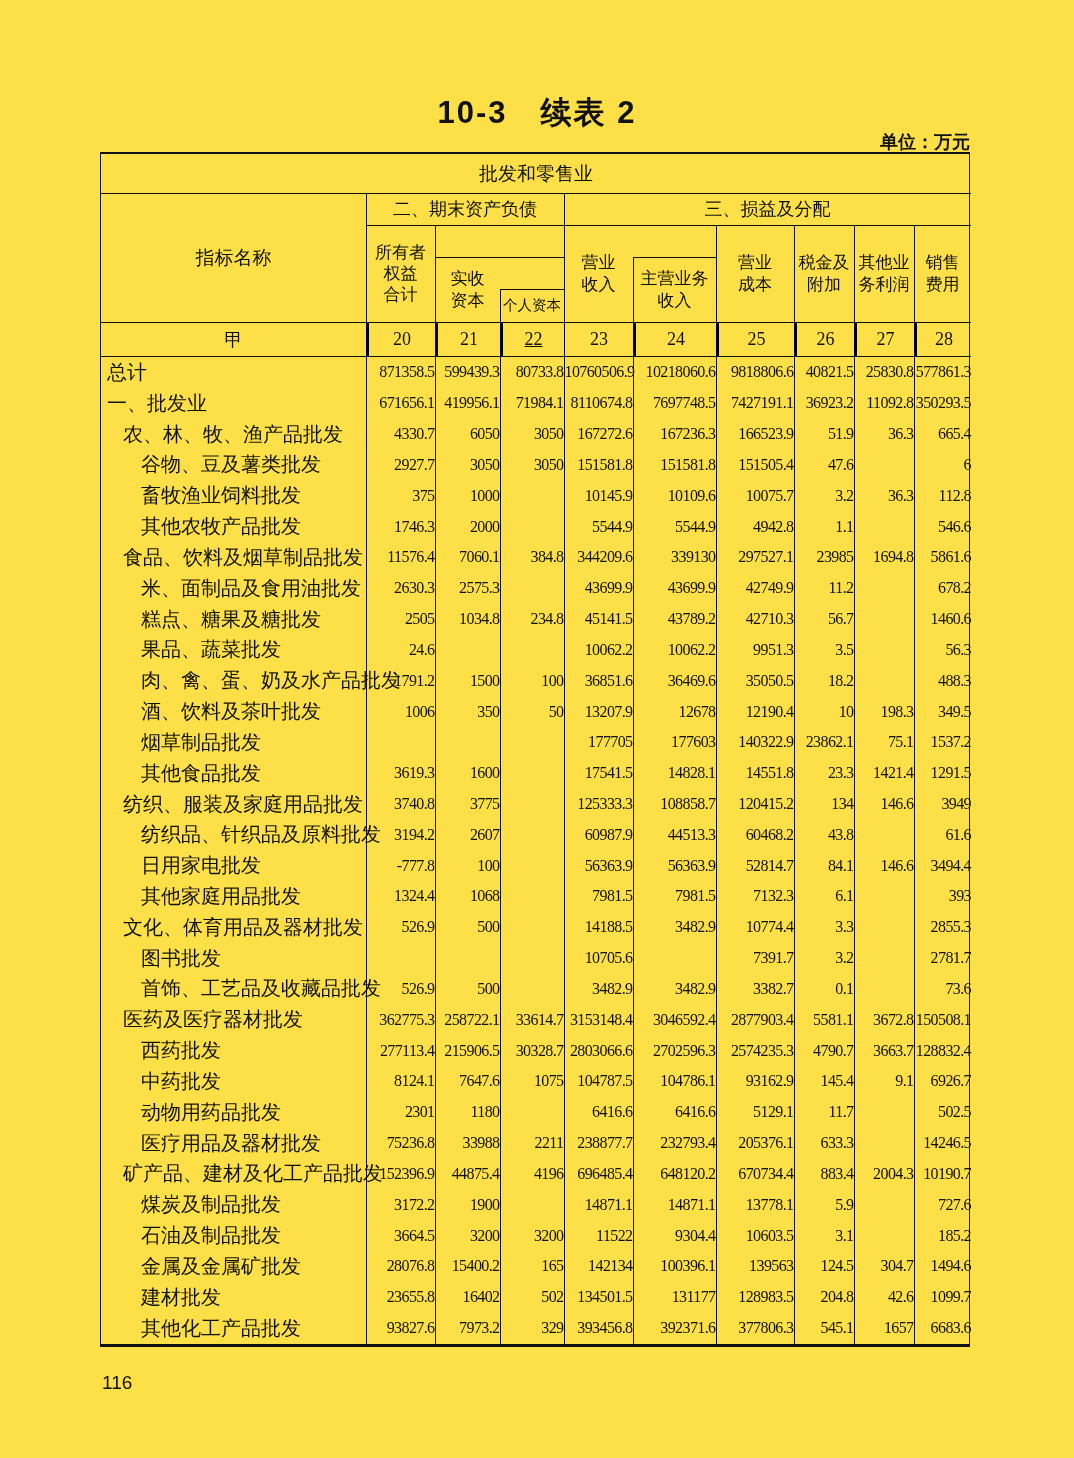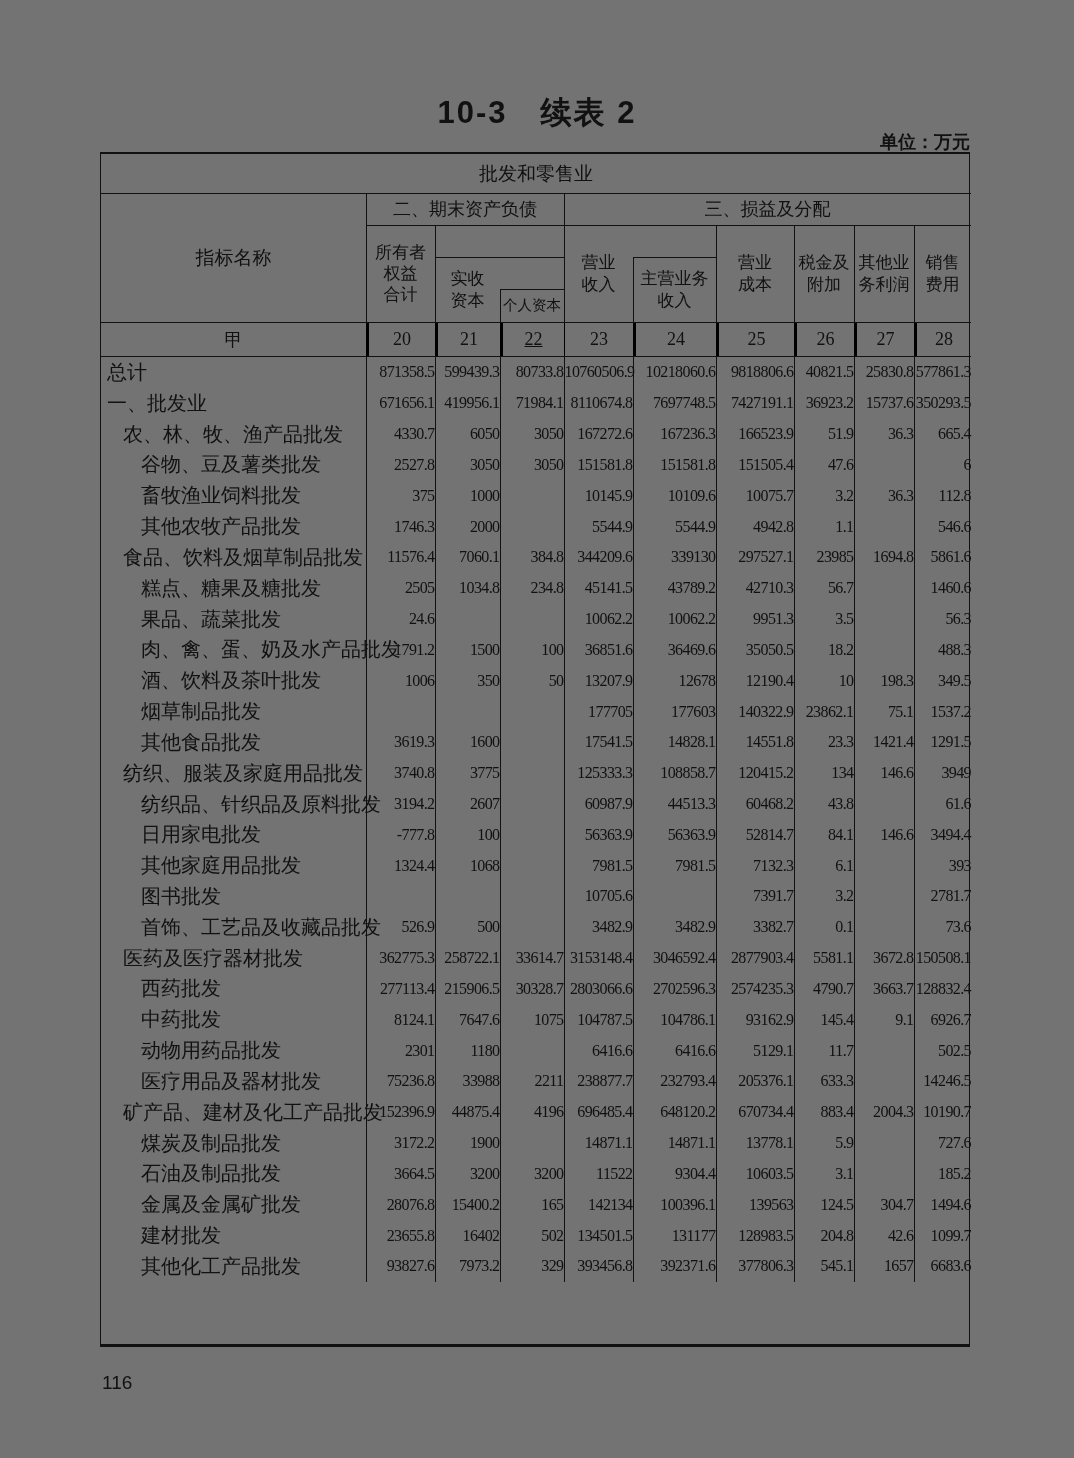--- a/index.html
+++ b/index.html
@@ -1,19 +1,19 @@
 <!DOCTYPE html>
 <html><head>
 <meta charset="utf-8">
 <style>
   html,body{margin:0;padding:0;background:#e8e8e8;}
   .page{
     position:relative;
     width:1074px;height:1458px;
-    background:#737373;
+    background:#fde047;
     font-family:"Liberation Serif","DejaVu Serif",serif;
     color:#111;
     overflow:hidden;
   }
   .title{
     position:absolute;left:0;top:92px;width:1074px;
     text-align:center;font-size:31px;font-weight:bold;
     letter-spacing:2px;
     font-family:"Liberation Sans","DejaVu Sans",sans-serif;
   }
@@ -174,38 +174,38 @@
           </tr>
           <tr>
             <td class="name ind0">一、批发业</td>
             <td class="val">671656.1</td>
             <td class="val">419956.1</td>
             <td class="val">71984.1</td>
             <td class="val gdiv">8110674.8</td>
             <td class="val">7697748.5</td>
             <td class="val">7427191.1</td>
             <td class="val">36923.2</td>
-            <td class="val">15737.6</td>
+            <td class="val">11092.8</td>
             <td class="val">350293.5</td>
           </tr>
           <tr>
             <td class="name ind1">农、林、牧、渔产品批发</td>
             <td class="val">4330.7</td>
             <td class="val">6050</td>
             <td class="val">3050</td>
             <td class="val gdiv">167272.6</td>
             <td class="val">167236.3</td>
             <td class="val">166523.9</td>
             <td class="val">51.9</td>
             <td class="val">36.3</td>
             <td class="val">665.4</td>
           </tr>
           <tr>
             <td class="name ind2">谷物、豆及薯类批发</td>
-            <td class="val">2527.8</td>
+            <td class="val">2927.7</td>
             <td class="val">3050</td>
             <td class="val">3050</td>
             <td class="val gdiv">151581.8</td>
             <td class="val">151581.8</td>
             <td class="val">151505.4</td>
             <td class="val">47.6</td>
             <td class="val"></td>
             <td class="val">6</td>
           </tr>
           <tr>
@@ -238,20 +238,32 @@
             <td class="val">7060.1</td>
             <td class="val">384.8</td>
             <td class="val gdiv">344209.6</td>
             <td class="val">339130</td>
             <td class="val">297527.1</td>
             <td class="val">23985</td>
             <td class="val">1694.8</td>
             <td class="val">5861.6</td>
           </tr>
           <tr>
+            <td class="name ind2">米、面制品及食用油批发</td>
+            <td class="val">2630.3</td>
+            <td class="val">2575.3</td>
+            <td class="val"></td>
+            <td class="val gdiv">43699.9</td>
+            <td class="val">43699.9</td>
+            <td class="val">42749.9</td>
+            <td class="val">11.2</td>
+            <td class="val"></td>
+            <td class="val">678.2</td>
+          </tr>
+          <tr>
             <td class="name ind2">糕点、糖果及糖批发</td>
             <td class="val">2505</td>
             <td class="val">1034.8</td>
             <td class="val">234.8</td>
             <td class="val gdiv">45141.5</td>
             <td class="val">43789.2</td>
             <td class="val">42710.3</td>
             <td class="val">56.7</td>
             <td class="val"></td>
             <td class="val">1460.6</td>
@@ -358,20 +370,32 @@
             <td class="val">1068</td>
             <td class="val"></td>
             <td class="val gdiv">7981.5</td>
             <td class="val">7981.5</td>
             <td class="val">7132.3</td>
             <td class="val">6.1</td>
             <td class="val"></td>
             <td class="val">393</td>
           </tr>
           <tr>
+            <td class="name ind1">文化、体育用品及器材批发</td>
+            <td class="val">526.9</td>
+            <td class="val">500</td>
+            <td class="val"></td>
+            <td class="val gdiv">14188.5</td>
+            <td class="val">3482.9</td>
+            <td class="val">10774.4</td>
+            <td class="val">3.3</td>
+            <td class="val"></td>
+            <td class="val">2855.3</td>
+          </tr>
+          <tr>
             <td class="name ind2">图书批发</td>
             <td class="val"></td>
             <td class="val"></td>
             <td class="val"></td>
             <td class="val gdiv">10705.6</td>
             <td class="val"></td>
             <td class="val">7391.7</td>
             <td class="val">3.2</td>
             <td class="val"></td>
             <td class="val">2781.7</td>

